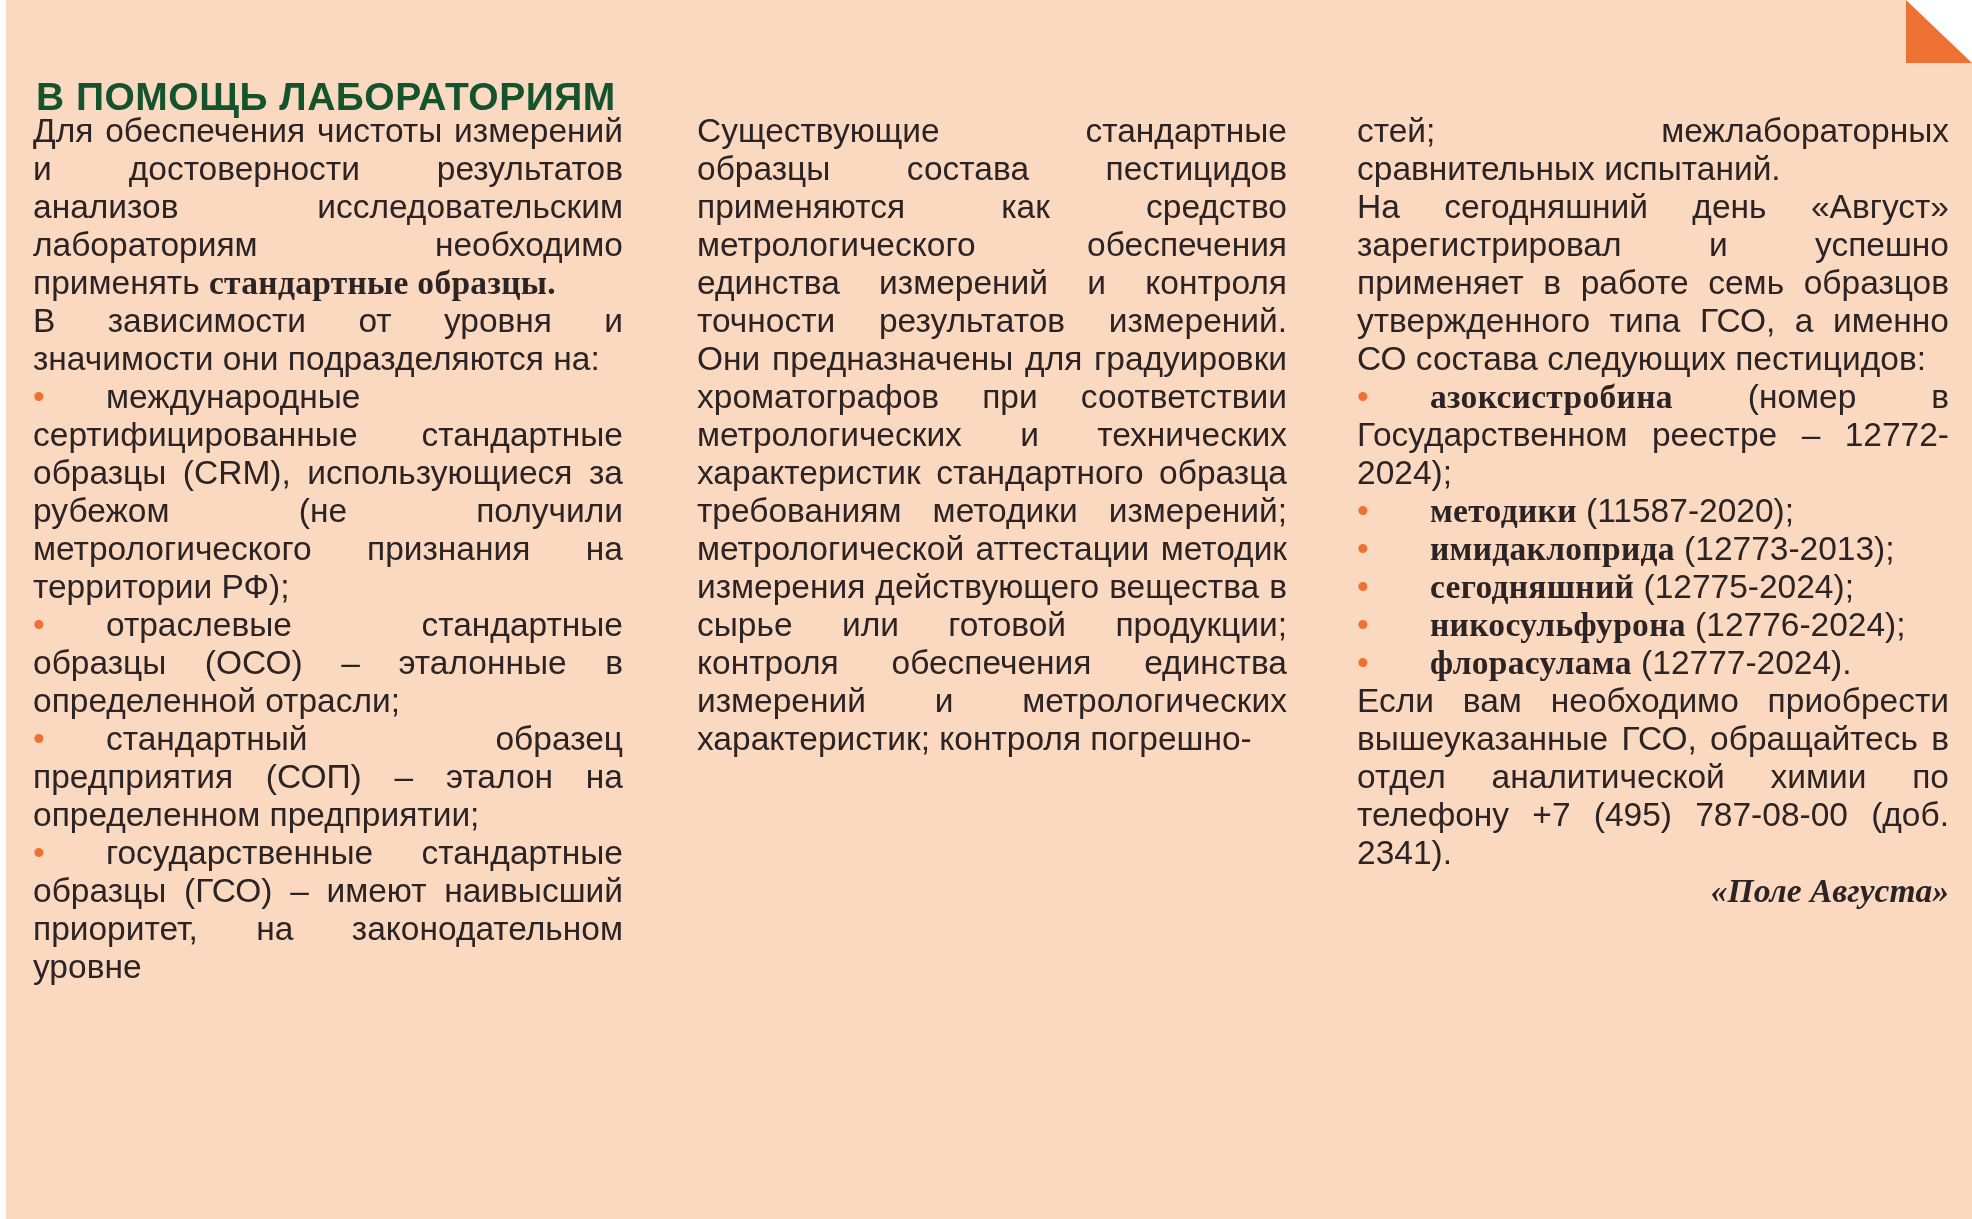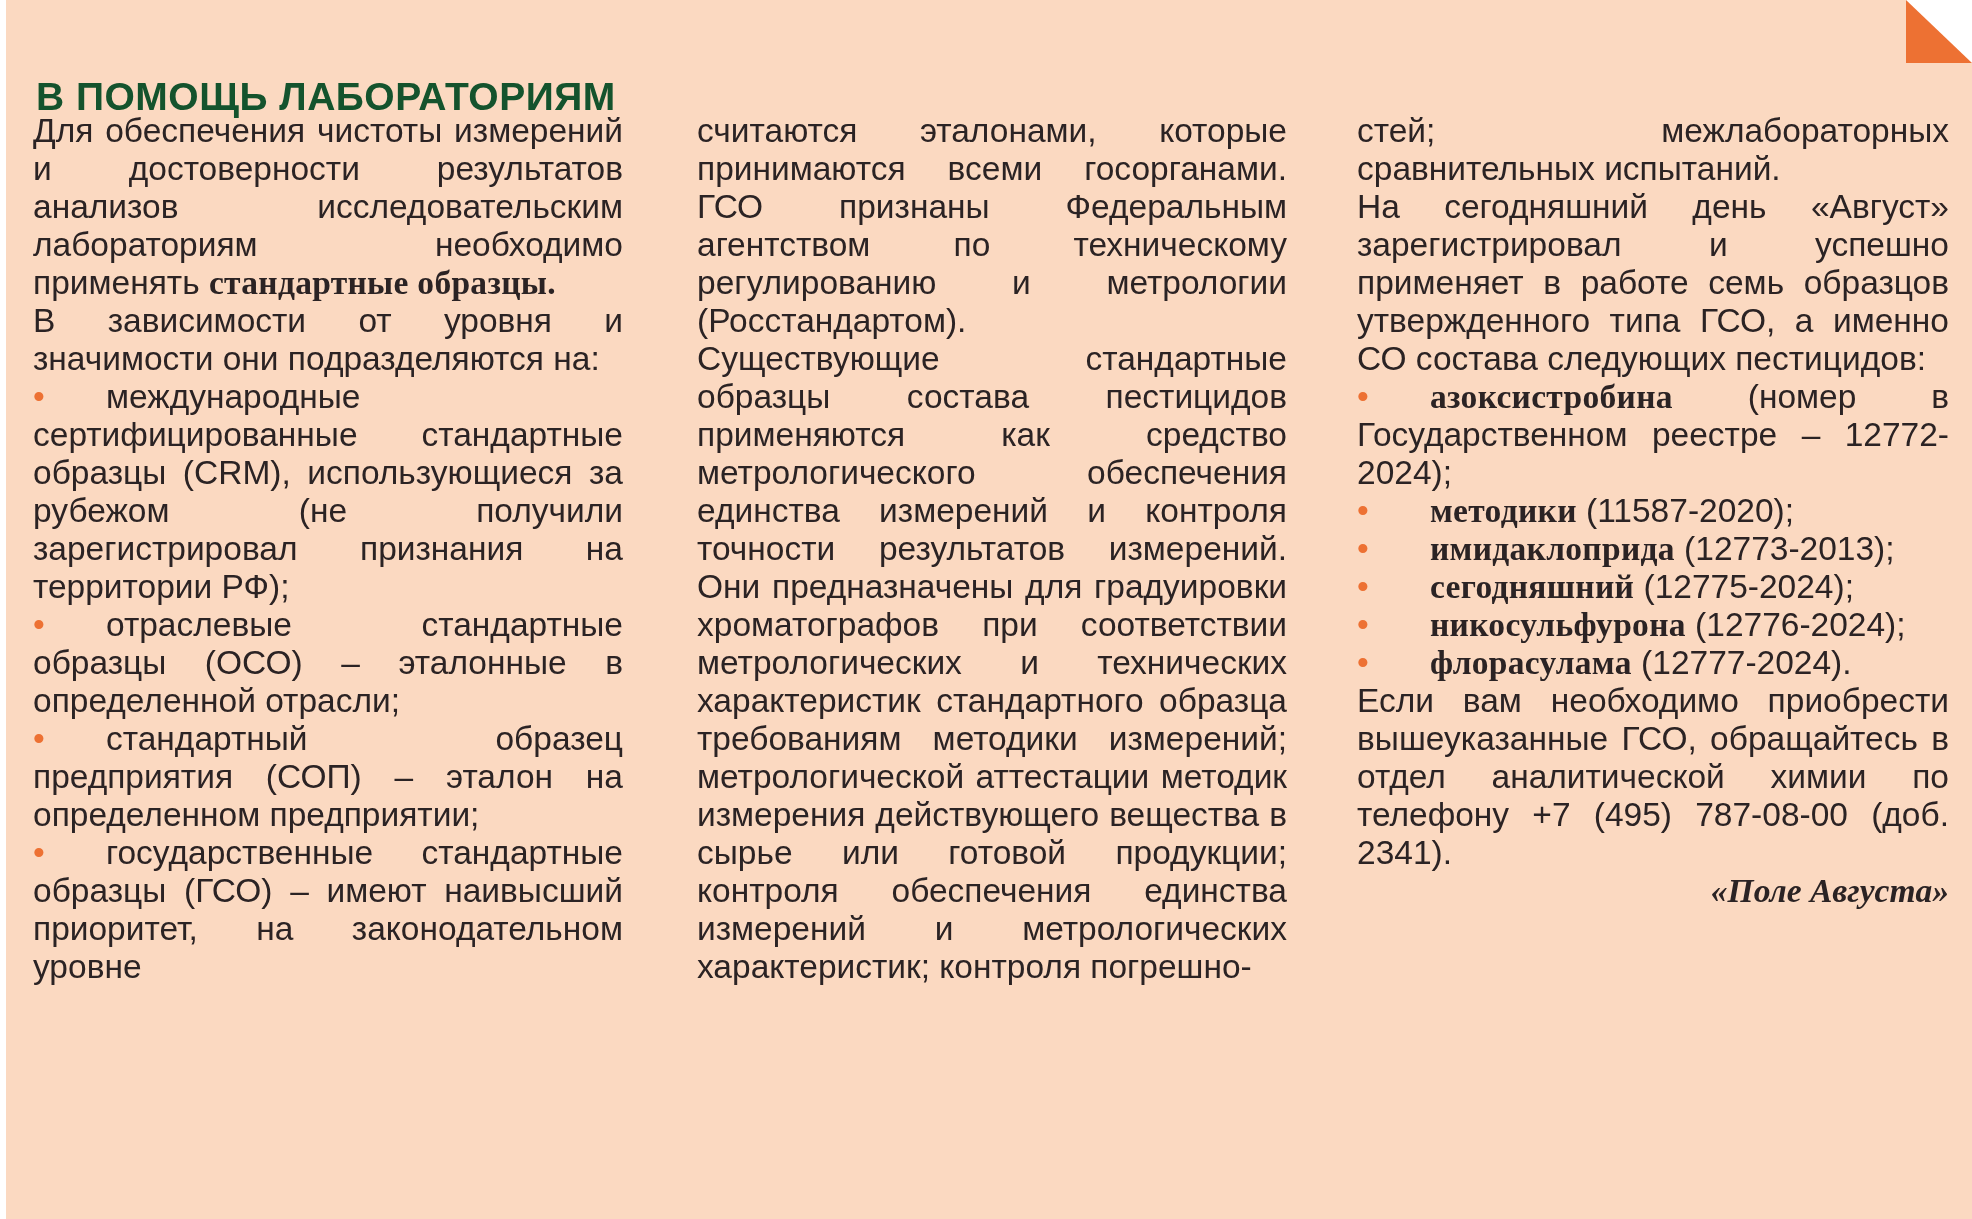--- a/index.html
+++ b/index.html
@@ -33,27 +33,26 @@
 <body>
 
 <div class="panel"></div>
 
 <div class="heading">В ПОМОЩЬ ЛАБОРАТОРИЯМ</div>
 
 <div class="columns">
   <div class="col">
       <p><span>Для обеспечения чистоты измерений и достоверности результатов анализов исследовательским лабораториям необходимо применять </span><span class="serif-bold">стандартные образцы.</span></p>
       <p><span>В зависимости от уровня и значимости они подразделяются на:</span></p>
-      <p><span class="dot">•</span><span>международные сертифицированные стандартные образцы (CRM), использующиеся за рубежом (не получили зарегистрировал признания на территории РФ);</span></p>
+      <p><span class="dot">•</span><span>международные сертифицированные стандартные образцы (CRM), использующиеся за рубежом (не получили метрологического признания на территории РФ);</span></p>
       <p><span class="dot">•</span><span>отраслевые стандартные образцы (ОСО) – эталонные в определенной отрасли;</span></p>
       <p><span class="dot">•</span><span>стандартный образец предприятия (СОП) – эталон на определенном предприятии;</span></p>
       <p><span class="dot">•</span><span>государственные стандартные образцы (ГСО) – имеют наивысший приоритет, на законодательном уровне</span></p>
     </div>
   <div class="col">
-      <p><span>считаются эталонами, которые принимаются всеми госорганами. ГСО признаны Федеральным агентством по техническому регулированию и метрологии (Росстандартом).</span></p>
       <p><span>Существующие стандартные образцы состава пестицидов применяются как средство метрологического обеспечения единства измерений и контроля точности результатов измерений. Они предназначены для градуировки хроматографов при соответствии метрологических и технических характеристик стандартного образца требованиям методики измерений; метрологической аттестации методик измерения действующего вещества в сырье или готовой продукции; контроля обеспечения единства измерений и метрологических характеристик; контроля погрешно-</span></p>
     </div>
   <div class="col">
       <p><span>стей; межлабораторных сравнительных испытаний.</span></p>
       <p><span>На сегодняшний день «Август» зарегистрировал и успешно применяет в работе семь образцов утвержденного типа ГСО, а именно СО состава следующих пестицидов:</span></p>
       <p><span class="dot">•</span><span class="serif-bold">азоксистробина</span><span> (номер в Государственном реестре – 12772-2024);</span></p>
       <p><span class="dot">•</span><span class="serif-bold">методики</span><span> (11587-2020);</span></p>
       <p><span class="dot">•</span><span class="serif-bold">имидаклоприда</span><span> (12773-2013);</span></p>
       <p><span class="dot">•</span><span class="serif-bold">сегодняшний</span><span> (12775-2024);</span></p>
       <p><span class="dot">•</span><span class="serif-bold">никосульфурона</span><span> (12776-2024);</span></p>

